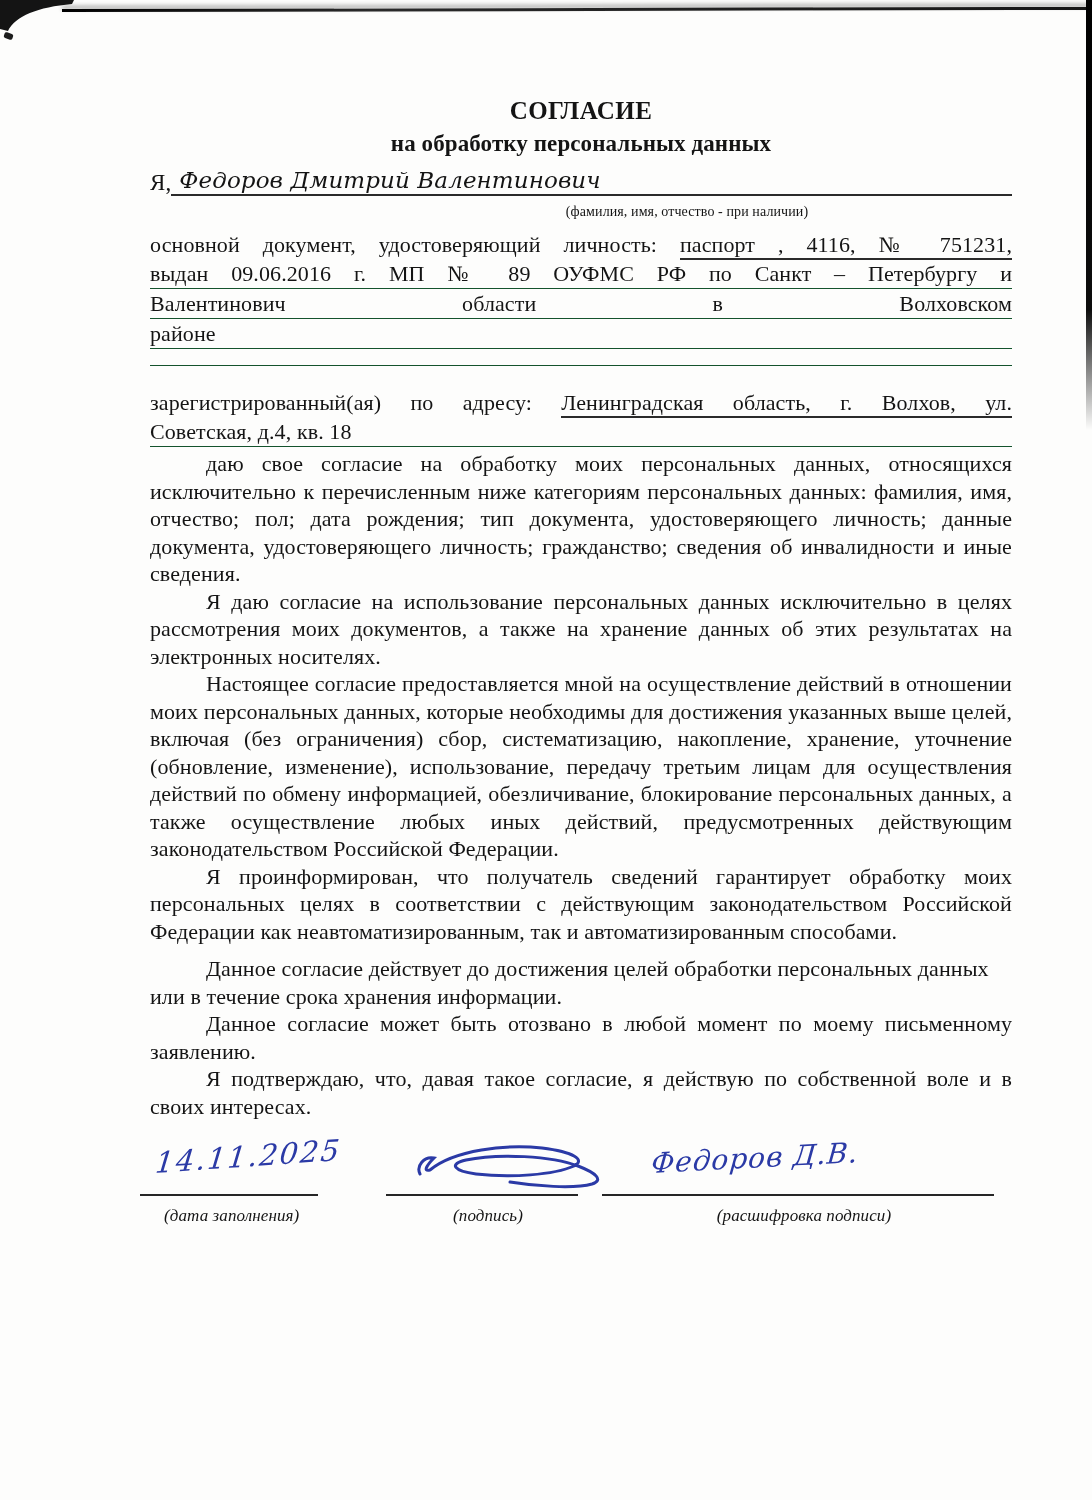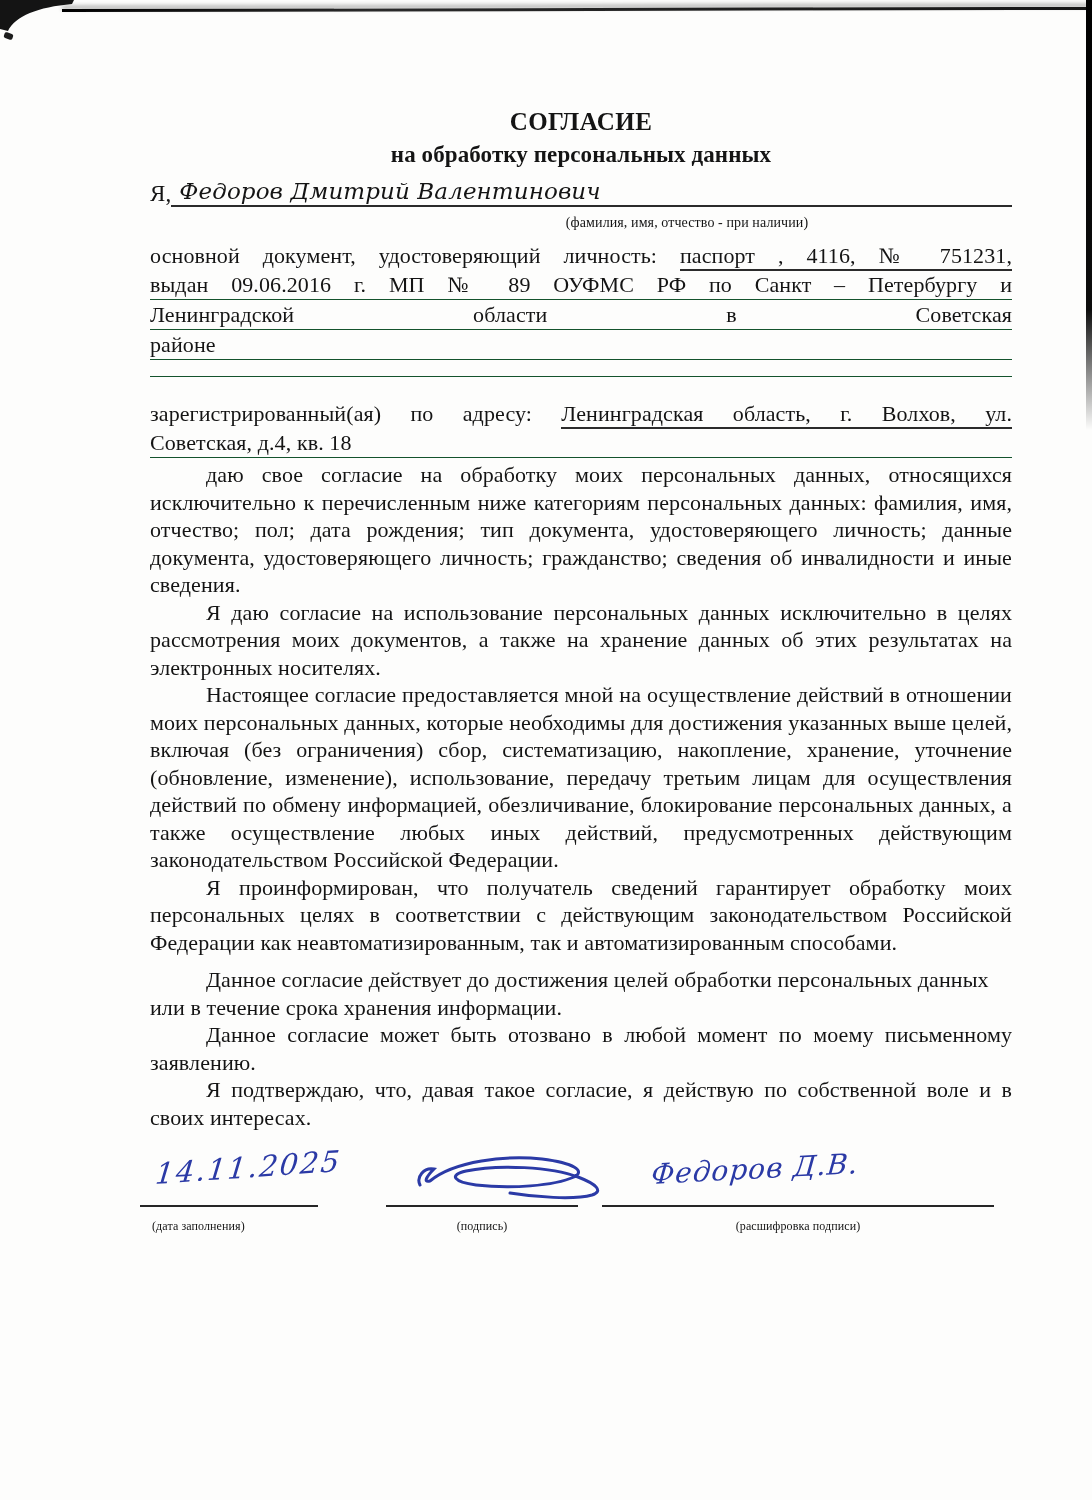--- a/index.html
+++ b/index.html
@@ -19,21 +19,21 @@
     transform:rotate(-0.12deg);
     box-shadow:0 -3px 4px rgba(40,40,40,.45);
   }
   .right-scan-strip{
     position:absolute;top:0;right:0;width:6px;height:430px;z-index:4;
     background:linear-gradient(to bottom,#000 0%,#0d0d0d 72%,rgba(0,0,0,0) 100%);
   }
   .left-speck{position:absolute;left:4px;top:33px;width:9px;height:6px;background:#1d1d1d;
     transform:rotate(20deg);border-radius:2px;z-index:5;}
   
-  .content{position:absolute;left:150px;top:96px;width:862px;font-size:22px;line-height:27.5px;letter-spacing:.1px;margin-top:11px;}
+  .content{position:absolute;left:150px;top:96px;width:862px;font-size:22px;line-height:27.5px;letter-spacing:.1px;}
   .title{text-align:center;font-weight:bold;font-size:25px;line-height:30px;letter-spacing:.4px;}
   .subtitle{text-align:center;font-weight:bold;font-size:23px;line-height:28px;margin-top:4px;}
   .name-row{display:flex;align-items:flex-end;margin-top:5px;height:33px;font-size:23px;}
   .name-fill{flex:1;border-bottom:2px solid #2b2b2b;padding-left:8px;
     font-style:italic;font-family:"DejaVu Serif", serif;}
   .caption-center{text-align:center;padding-left:212px;font-size:14px;line-height:27px;margin-top:2px;}
   .docblock{margin-top:5px;}
   .dline{line-height:29px;}
   .jspread{text-align:justify;text-align-last:justify;}
   .uline{border-bottom:1px solid #14532d;}
@@ -50,21 +50,21 @@
   .sig-col{position:absolute;top:0;}
   .col-date{left:-10px;width:178px;}
   .col-sign{left:236px;width:192px;}
   .col-name{left:452px;width:392px;}
   .hand{color:var(--ink);font-family:"DejaVu Serif", serif;font-style:italic;white-space:nowrap;}
   .hand-date{font-size:29px;letter-spacing:2px;transform:rotate(-4deg) skewX(-10deg);
     transform-origin:left bottom;position:absolute;left:14px;top:4px;}
   .hand-name{font-size:28px;letter-spacing:1px;transform:rotate(-3deg) skewX(-8deg);
     transform-origin:left bottom;position:absolute;left:48px;top:4px;}
   .sig-line{position:absolute;top:48px;left:0;right:0;border-top:2px solid #262626;}
-  .sig-caption{position:absolute;top:56px;left:0;right:0;font-size:12px;}
+  .sig-caption{position:absolute;top:56px;left:12px;right:0;font-size:17px;font-style:italic;}
   .col-date .sig-caption{text-align:left;padding-left:12px;}
   .col-sign .sig-caption{text-align:center;}
   .col-name .sig-caption{text-align:center;}
   .sig-svg{position:absolute;left:28px;top:-6px;}
 </style>
 </head>
 <body style="--ink: #2b3aa6;">
 
 <div class="page">
 
@@ -85,21 +85,21 @@
       <span class="name-fill">Федоров Дмитрий Валентинович</span>
     </div>
     <div class="caption-center">(фамилия, имя, отчество - при наличии)</div>
 
     <div class="docblock">
       <div class="dline jspread">
         <span>основной документ, удостоверяющий личность:</span>
         <span class="u">паспорт , 4116, № 751231,</span>
       </div>
       <div class="dline jspread uline">выдан 09.06.2016 г. МП № 89 ОУФМС РФ по Санкт – Петербургу и</div>
-      <div class="dline jspread uline">Ленинградской области в Советская</div>
+      <div class="dline jspread uline">Валентинович области в Волховском</div>
       <div class="dline uline">районе</div>
       <div class="blankline uline"></div>
     </div>
 
     <div class="addrblock">
       <div class="dline jspread">
         <span>зарегистрированный(ая) по адресу:</span>
         <span class="u">Ленинградская область, г. Волхов, ул.</span>
       </div>
       <div class="dline uline">Советская, д.4, кв. 18</div>

